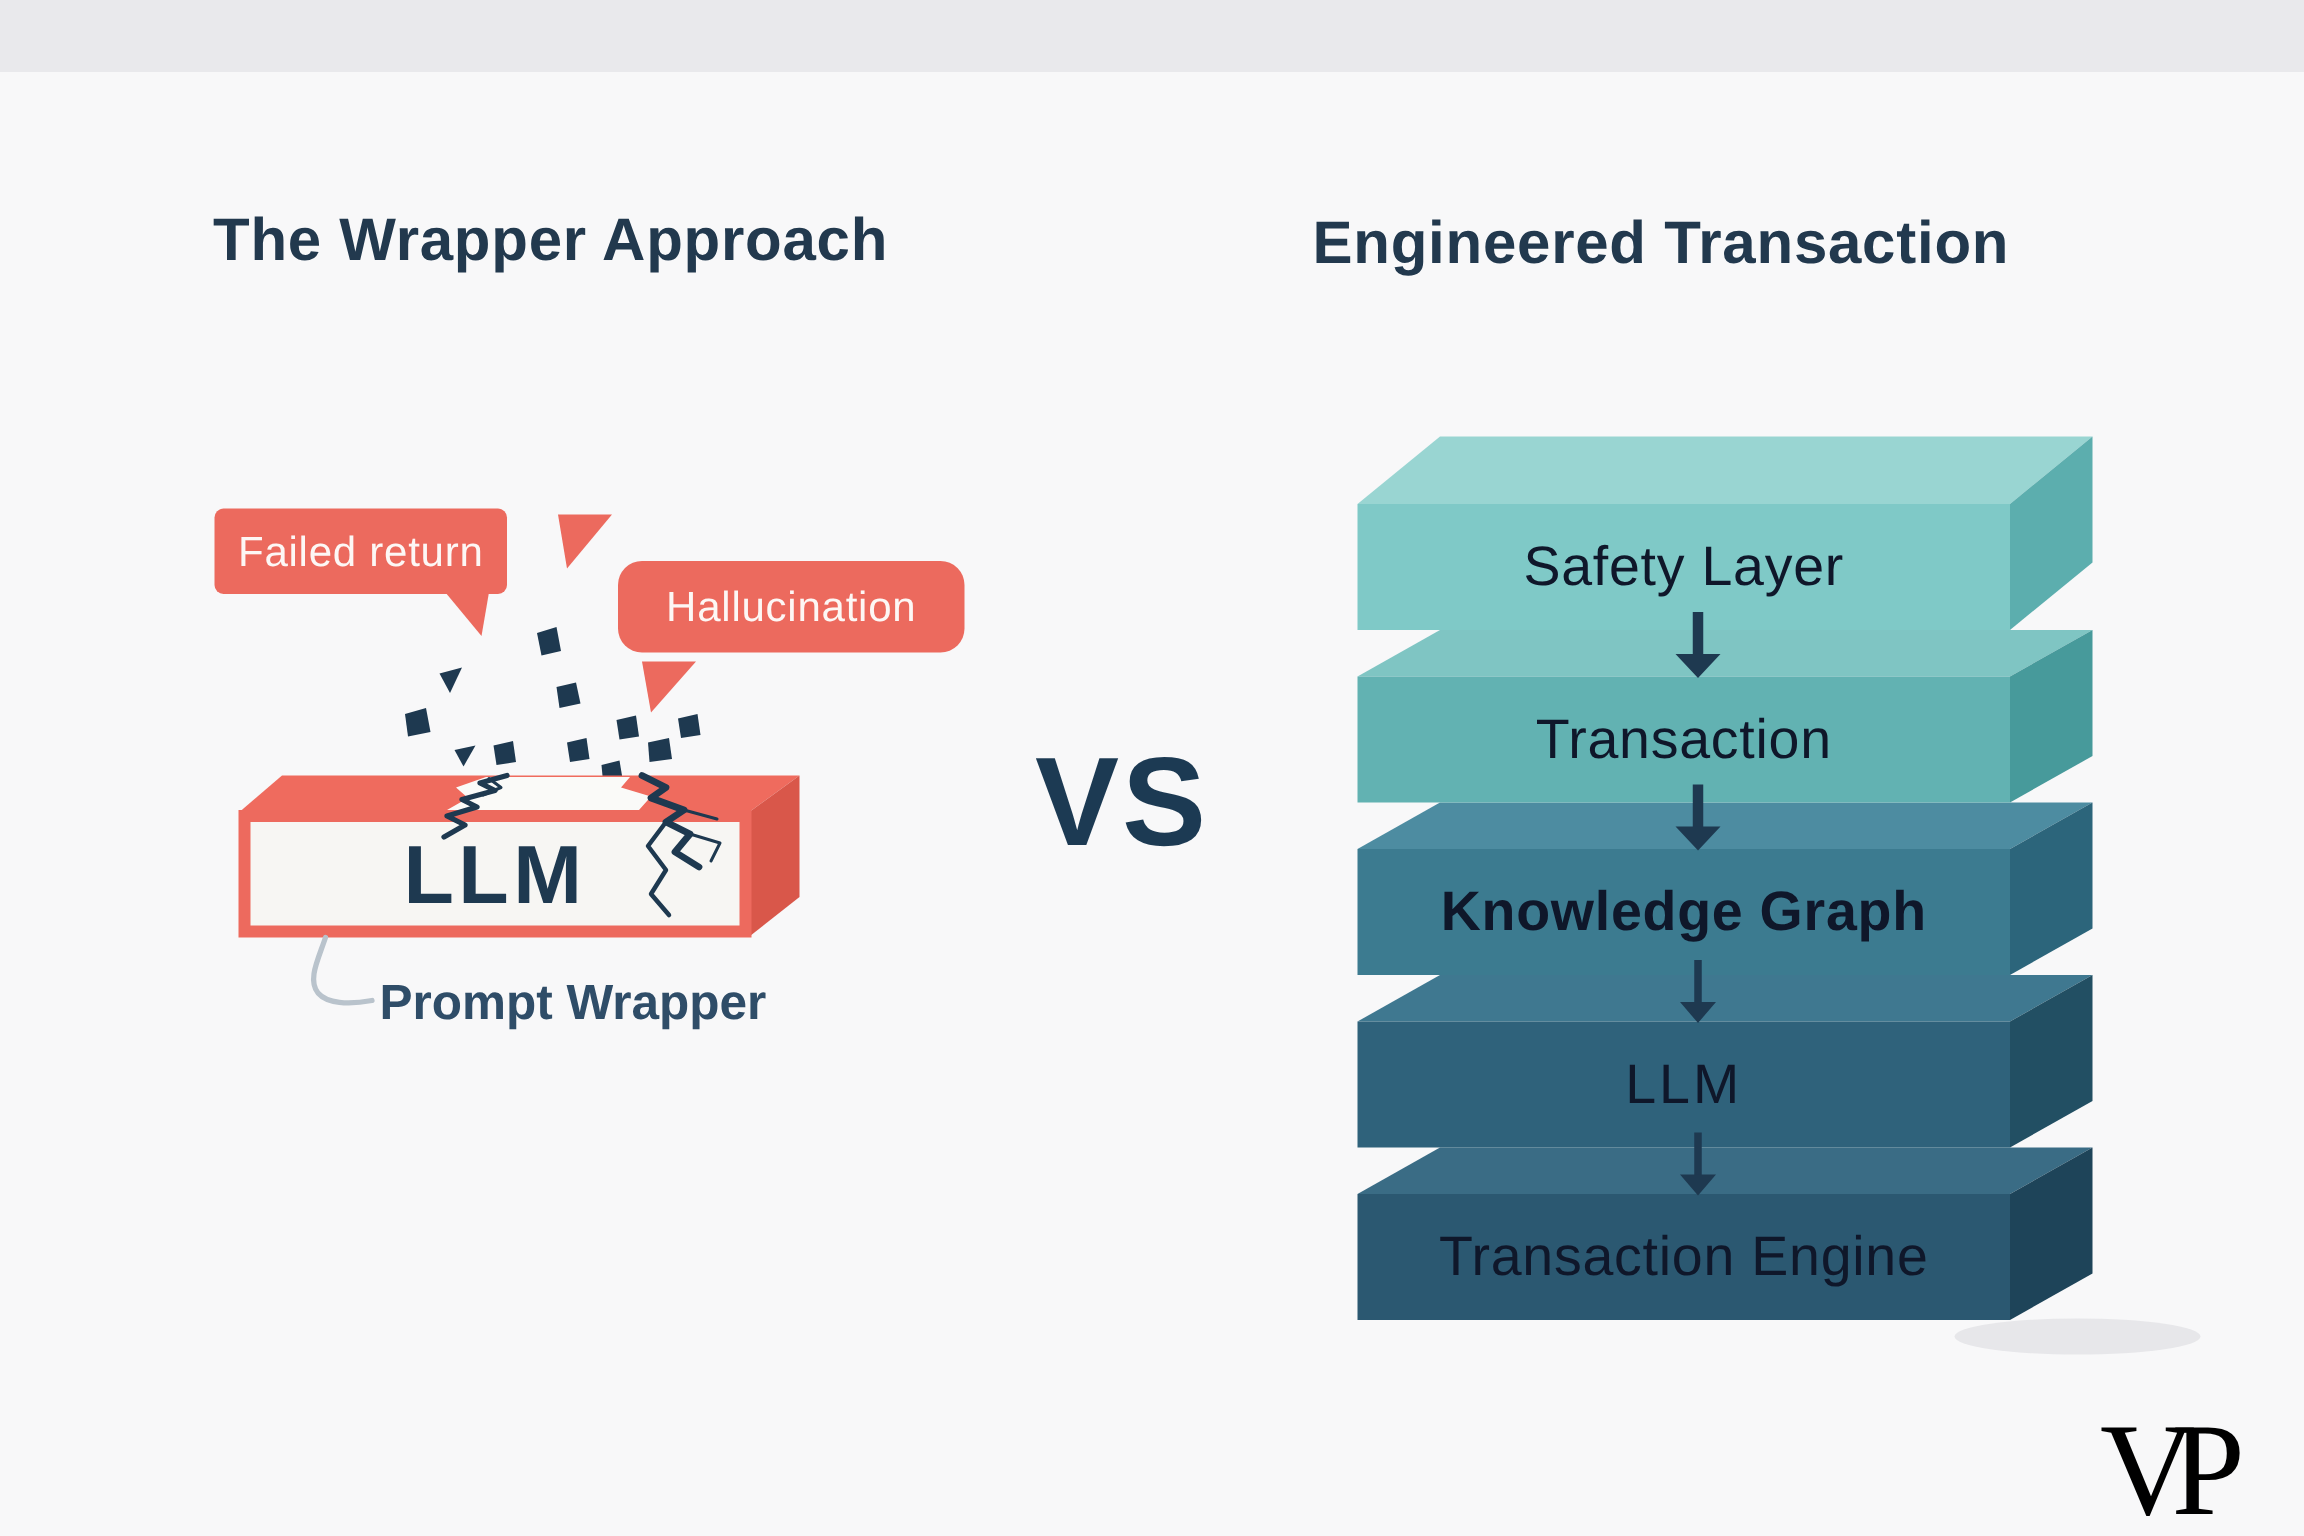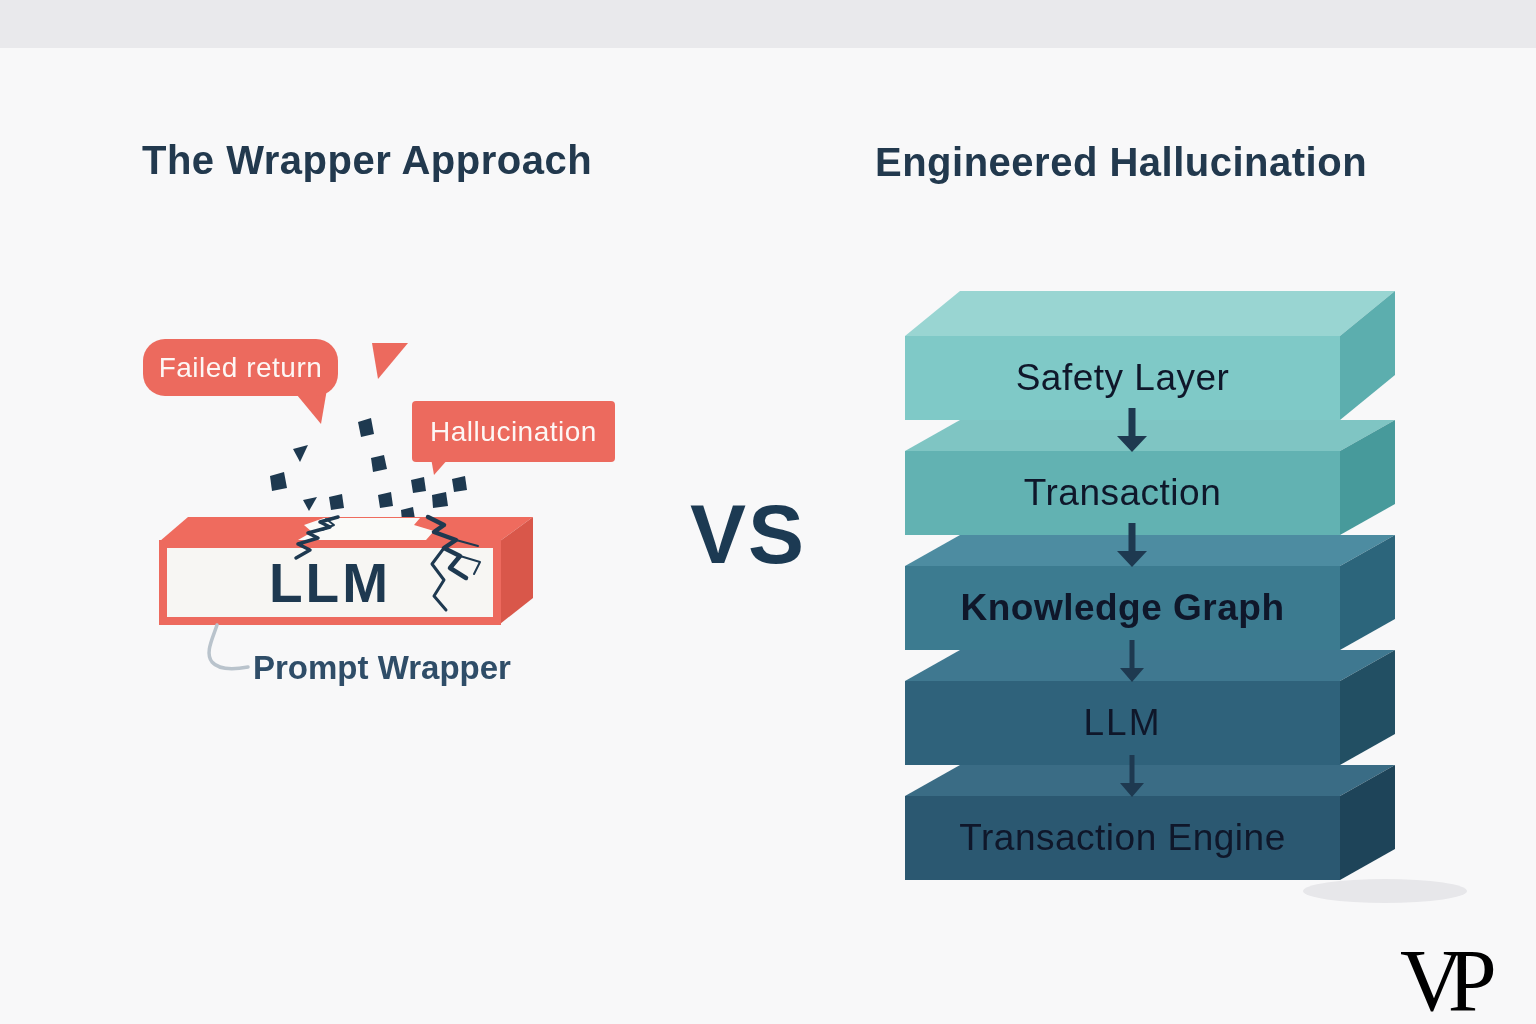--- a/index.html
+++ b/index.html
@@ -128,26 +128,26 @@
         <path d="M 456,492 L 478,498" stroke-width="2"></path>
         <path d="M 460,508 L 480,514 L 474,526" stroke-width="2"></path>
       </g>
     </g>
 
     <path d="M 217,577 C 212,592 205,605 212,614 C 218,621 232,622 248,619" stroke="#b9c3cc" stroke-width="3.5" fill="none" stroke-linecap="round"></path>
   </svg>
 
   <div class="abs title" style="left:142px;top:90px;">The Wrapper Approach</div>
 
-  <div class="abs title" style="left:875px;top:92px;">Engineered Hallucination</div>
+  <div class="abs title" style="left:875px;top:92px;">Engineered Transaction</div>
 
-  <div class="bubble" style="left:143px;top:291px;width:195px;height:57px;border-radius:22px;">
+  <div class="bubble" style="left:143px;top:291px;width:195px;height:57px;border-radius:6px;">
     <span>Failed return</span>
   </div>
-  <div class="bubble" style="left:412px;top:353px;width:203px;height:61px;border-radius:4px;">
+  <div class="bubble" style="left:412px;top:326px;width:231px;height:61px;border-radius:16px;">
     <span>Hallucination</span>
   </div>
 
   <div class="block-label">LLM</div>
 
   <div class="abs annotation" style="left:253px;top:601px;">Prompt Wrapper</div>
 
   <div class="abs vs" style="left:690px;top:438px;">VS</div>
 
   <div class="layer-label" style="top:288px;">Safety Layer</div>

